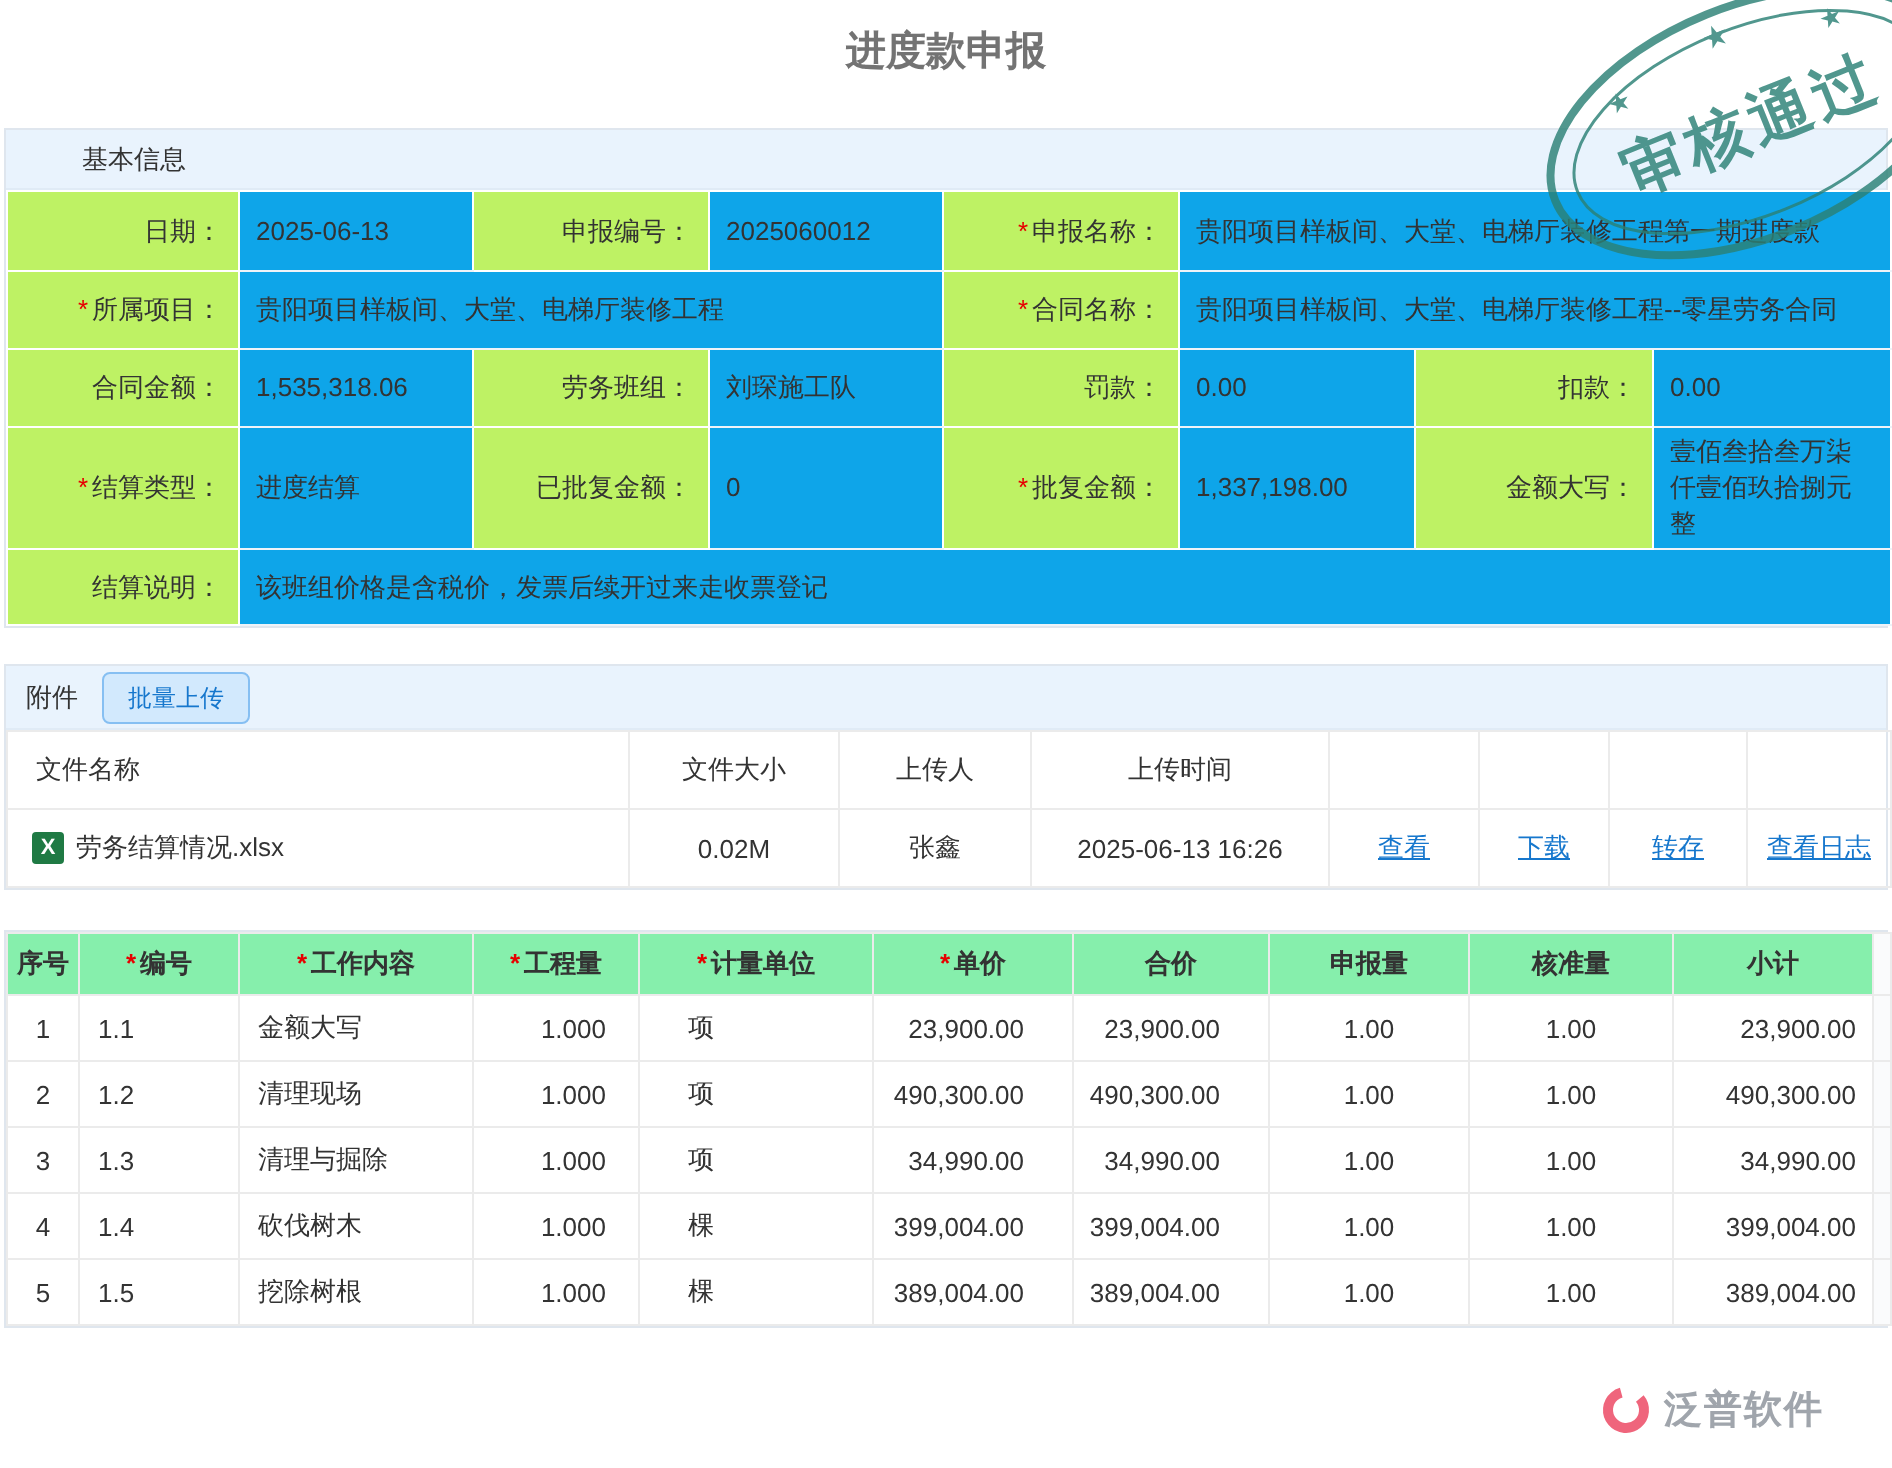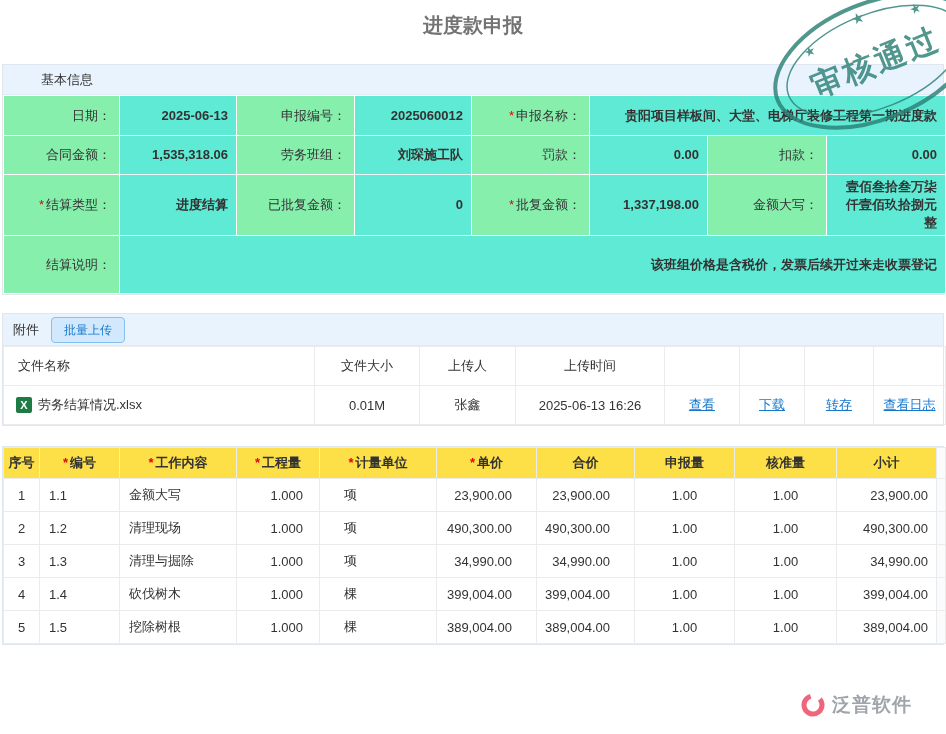--- a/index.html
+++ b/index.html
@@ -46,33 +46,32 @@
     border-radius: 4px;
     margin-left: 12px;
     cursor: pointer;
     font-family: inherit;
   }
 
   
   .form-table { width: 100%; border-collapse: collapse; table-layout: fixed; background: #fff; }
   .form-table td { font-size: 13px; overflow: hidden; vertical-align: middle; }
   .form-table td.lbl {
-    background: #86efac;
+    background: #bef264;
     text-align: right;
     padding: 3px 8px 3px 2px;
     border: 1px solid #ffffff;
   }
   .form-table td.val {
-    background: #5eead4;
-    text-align: right;
+    background: #0ea5e9;
+    text-align: left;
     padding: 3px 8px;
     border: 1px solid #ffffff;
     border-bottom: 1px solid #eef3f8;
     line-height: 18px;
-    font-weight: bold;
   }
   .form-table tr:nth-child(1) { height: 40px; }
   .form-table tr:nth-child(2) { height: 39px; }
   .form-table tr:nth-child(3) { height: 39px; }
   .form-table tr:nth-child(4) { height: 58px; }
   .form-table tr:nth-child(5) { height: 38px; }
   .form-table tr:nth-child(6) { height: 32px; }
   .req { color: #e60000; margin-right: 2px; }
 
   
@@ -100,21 +99,21 @@
 
   
   .items-table { width: 100%; border-collapse: collapse; table-layout: fixed; }
   .items-table th, .items-table td {
     border: 1px solid #ebebeb;
     font-size: 13px;
     color: #333;
     overflow: hidden;
     white-space: nowrap;
   }
-  .items-table th { height: 31px; font-weight: 600; text-align: center; background: #fde047; }
+  .items-table th { height: 31px; font-weight: 600; text-align: center; background: #86efac; }
   .items-table td { height: 33px; }
   .items-table .c { text-align: center; }
   .items-table .l { text-align: left; padding-left: 9px; }
   .items-table .unit { text-align: left; padding-left: 24px; }
   .items-table .rn { text-align: right; padding-right: 16px; }
   .items-table .rp { text-align: right; padding-right: 24px; }
   .items-table .rs { text-align: right; padding-right: 8px; }
   .items-table .scroll-col { background: #fafbfc; }
 
   
@@ -177,20 +176,26 @@
         <col style="width:119px">
     </colgroup>
     <tbody>
       <tr>
         <td class="lbl"><span>日期：</span></td>
         <td class="val">2025-06-13</td>
         <td class="lbl"><span>申报编号：</span></td>
         <td class="val">2025060012</td>
         <td class="lbl"><span class="req">*</span><span>申报名称：</span></td>
         <td class="val" colspan="3">贵阳项目样板间、大堂、电梯厅装修工程第一期进度款</td>
+      </tr>
+      <tr>
+        <td class="lbl"><span class="req">*</span><span>所属项目：</span></td>
+        <td class="val" colspan="3">贵阳项目样板间、大堂、电梯厅装修工程</td>
+        <td class="lbl"><span class="req">*</span><span>合同名称：</span></td>
+        <td class="val" colspan="3">贵阳项目样板间、大堂、电梯厅装修工程--零星劳务合同</td>
       </tr>
       <tr>
         <td class="lbl"><span>合同金额：</span></td>
         <td class="val">1,535,318.06</td>
         <td class="lbl"><span>劳务班组：</span></td>
         <td class="val">刘琛施工队</td>
         <td class="lbl"><span>罚款：</span></td>
         <td class="val">0.00</td>
         <td class="lbl"><span>扣款：</span></td>
         <td class="val">0.00</td>
@@ -240,21 +245,21 @@
         <th></th>
         <th></th>
       </tr>
       <tr>
         <td class="fname">
           <span class="fname-inner">
             <span class="xls-icon">X</span>
             <span>劳务结算情况.xlsx</span>
           </span>
         </td>
-        <td>0.01M</td>
+        <td>0.02M</td>
         <td>张鑫</td>
         <td>2025-06-13 16:26</td>
         <td><a class="lnk">查看</a></td>
         <td><a class="lnk">下载</a></td>
         <td><a class="lnk">转存</a></td>
         <td><a class="lnk">查看日志</a></td>
       </tr>
     </tbody>
   </table>
 </div>

